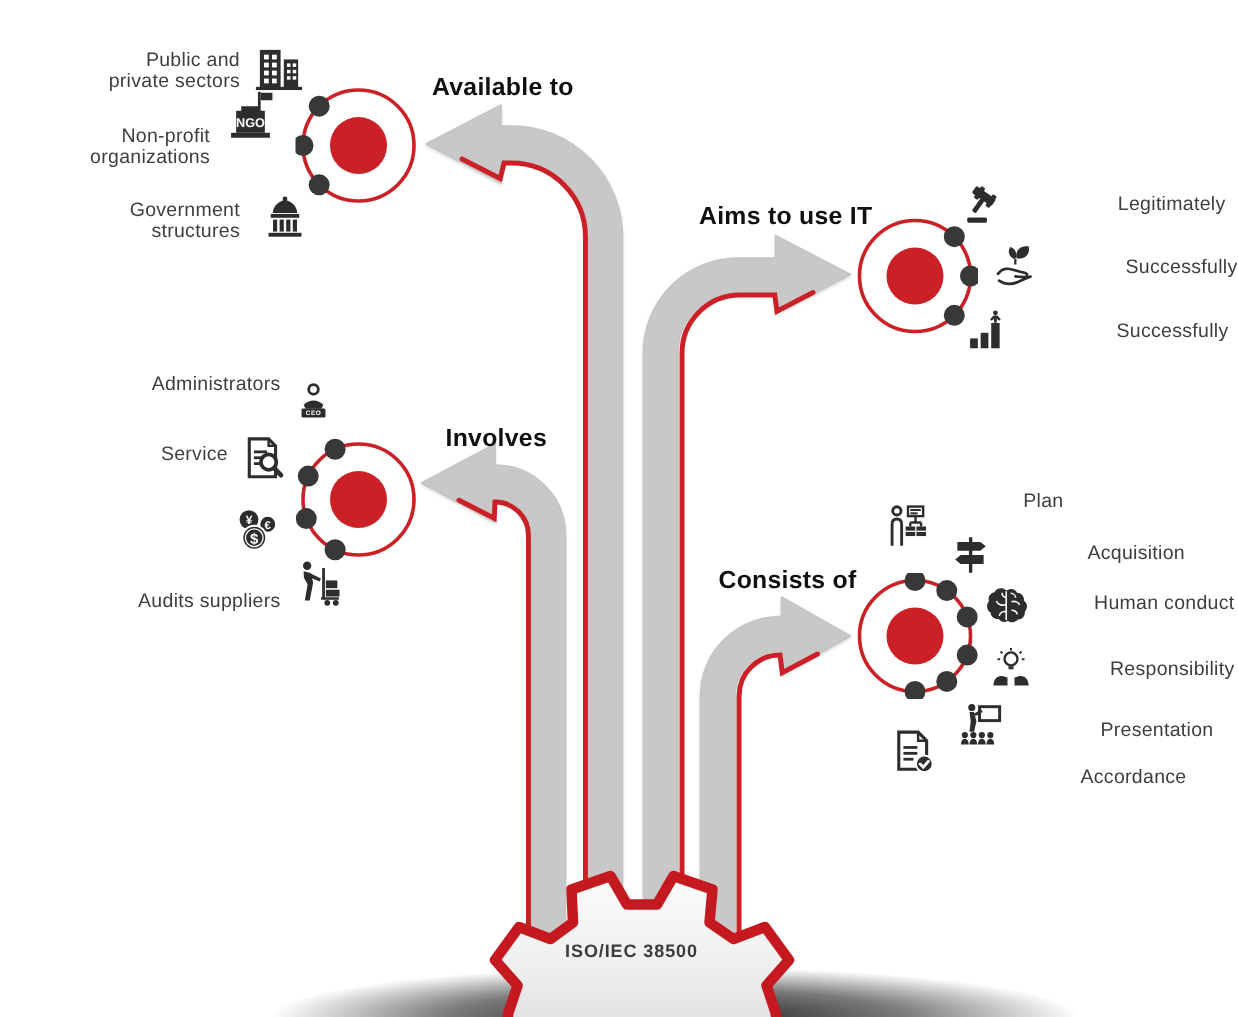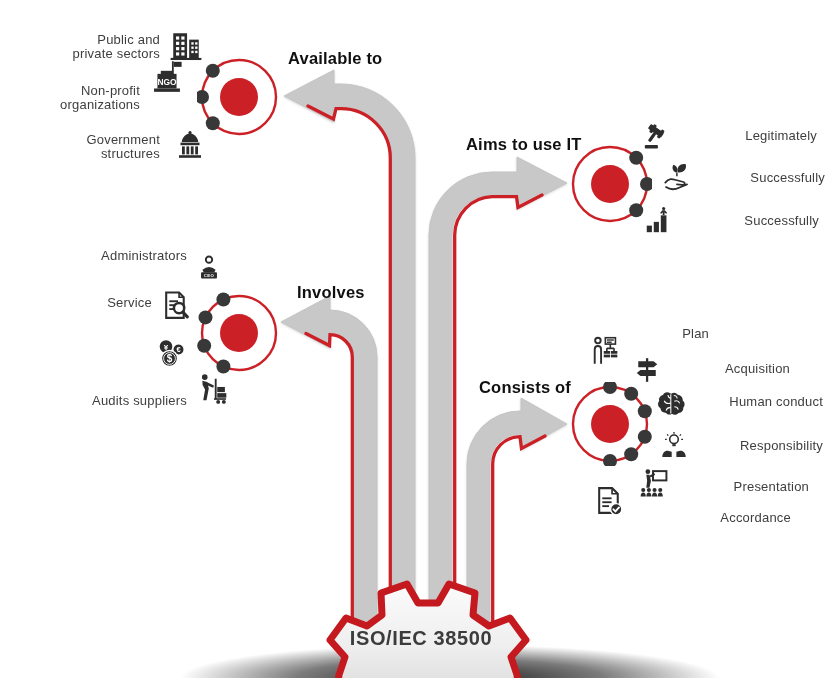--- a/index.html
+++ b/index.html
@@ -9,21 +9,21 @@
   svg{display:block;}
   .label{position:absolute;transform:translateY(-50%);font-size:13px;line-height:1.08;
          color:#3e3e3e;white-space:pre-line;letter-spacing:.2px;}
   .label.r{text-align:right;}
   .label.l{text-align:right;}
   .heading{position:absolute;font-size:16.5px;font-weight:bold;color:#101010;
            letter-spacing:.2px;line-height:1;}
   .ic{position:absolute;}
   .node{position:absolute;width:84px;height:84px;}
   #gear-label{position:absolute;left:348px;top:627px;width:146px;text-align:center;
-              font-size:20px;font-weight:bold;color:#3c3c3c;letter-spacing:.6px;}
+              font-size:12px;font-weight:bold;color:#3c3c3c;letter-spacing:.6px;}
   #shadow{position:absolute;left:100px;top:600px;width:700px;height:78px;
           background:radial-gradient(ellipse 52% 58% at 50% 100%,
             rgba(15,15,15,.95) 0%,rgba(15,15,15,.55) 42%,rgba(15,15,15,0) 74%);}
 </style>
 </head>
 <body>
 
 <div id="stage">
 
   <svg class="abs" style="left:0;top:0" width="825" height="678" viewBox="0 0 825 678">

